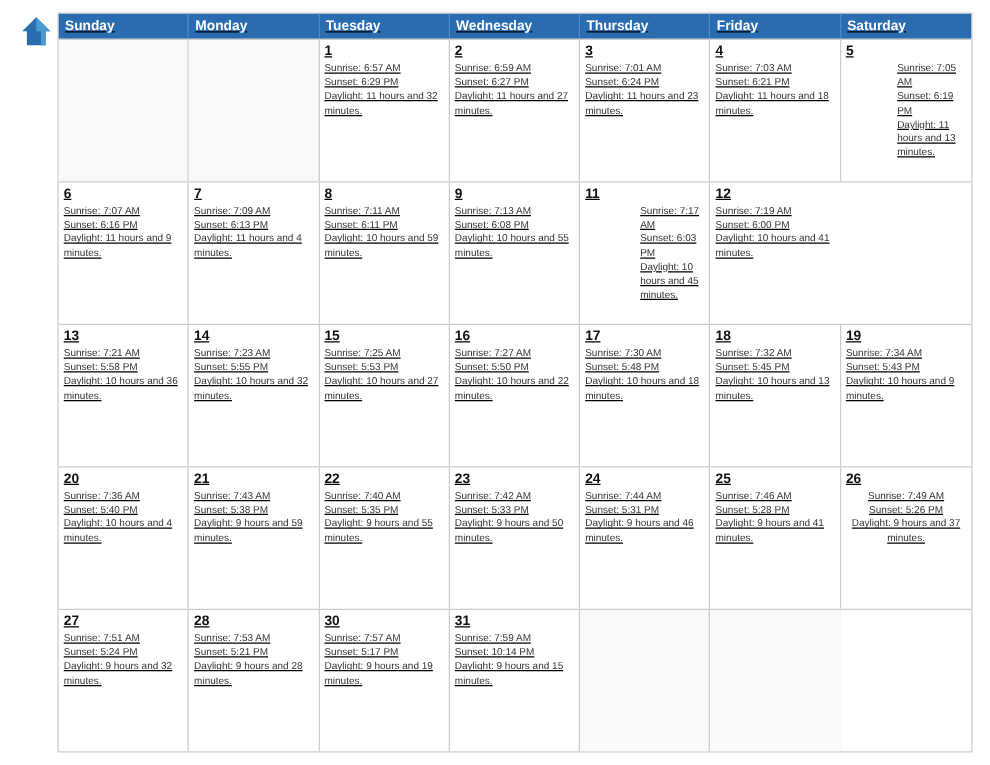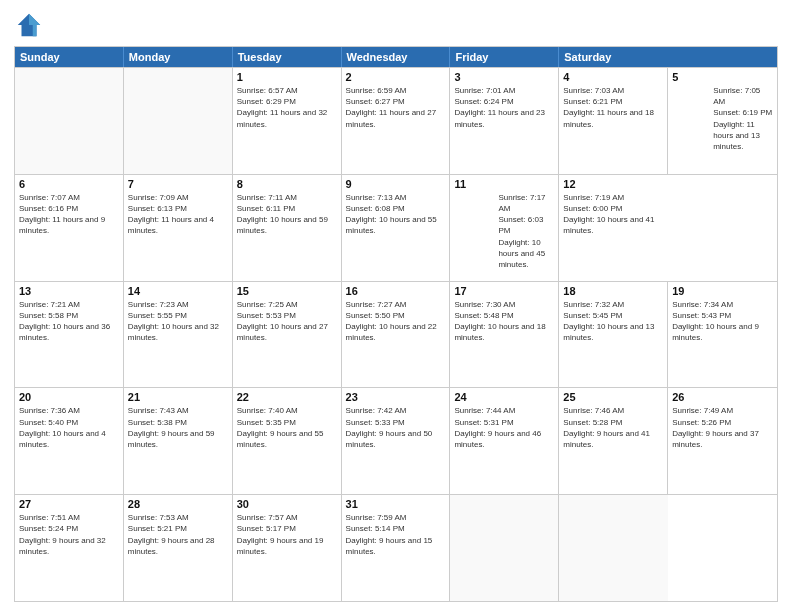--- a/index.html
+++ b/index.html
@@ -8,21 +8,22 @@
       background: #fff;
       width: 792px;
       height: 612px;
       overflow: hidden;
     }
     .page {
       width: 792px;
       height: 612px;
       padding: 10px 14px;
       display: flex;
-      flex-direction: column;
+      flex-direction: row;
+      text-decoration: underline;
     }
     .header {
       display: flex;
       justify-content: space-between;
       align-items: flex-start;
       margin-bottom: 6px;
     }
     .logo {
       display: flex;
       align-items: center;
@@ -123,20 +124,21 @@
       <div class="subtitle"></div>
     </div>
   </div>
 
   <div class="calendar">
     <div class="cal-header" id="cal-header-row">
         <div class="cal-header-cell">Sunday</div>
         <div class="cal-header-cell">Monday</div>
         <div class="cal-header-cell">Tuesday</div>
         <div class="cal-header-cell">Wednesday</div>
+        <div class="cal-header-cell">Thursday</div>
         <div class="cal-header-cell">Friday</div>
         <div class="cal-header-cell">Saturday</div>
       </div>
     <div class="cal-body" id="cal-body">
         <div class="cal-row">
           <div class="cal-cell empty"></div>
           <div class="cal-cell empty"></div>
           <div class="cal-cell">
             <div class="day-num">1</div>
             <div class="day-info" style="white-space: pre-line;">Sunrise: 6:57 AM
@@ -282,21 +284,21 @@
 Daylight: 9 hours and 46 minutes.</div>
           </div>
           <div class="cal-cell">
             <div class="day-num">25</div>
             <div class="day-info" style="white-space: pre-line;">Sunrise: 7:46 AM
 Sunset: 5:28 PM
 Daylight: 9 hours and 41 minutes.</div>
           </div>
           <div class="cal-cell">
             <div class="day-num">26</div>
-            <div class="day-info" style="white-space: pre-line;">Sunrise: 7:49 AM
+            <div class="day-info" style="white-space: pre-line; text-align: center;">Sunrise: 7:49 AM
 Sunset: 5:26 PM
 Daylight: 9 hours and 37 minutes.</div>
           </div>
         </div>
         <div class="cal-row">
           <div class="cal-cell">
             <div class="day-num">27</div>
             <div class="day-info" style="white-space: pre-line;">Sunrise: 7:51 AM
 Sunset: 5:24 PM
 Daylight: 9 hours and 32 minutes.</div>
@@ -309,21 +311,21 @@
           </div>
           <div class="cal-cell">
             <div class="day-num">30</div>
             <div class="day-info" style="white-space: pre-line;">Sunrise: 7:57 AM
 Sunset: 5:17 PM
 Daylight: 9 hours and 19 minutes.</div>
           </div>
           <div class="cal-cell">
             <div class="day-num">31</div>
             <div class="day-info" style="white-space: pre-line;">Sunrise: 7:59 AM
-Sunset: 5:14 PM
+Sunset: 10:14 PM
 Daylight: 9 hours and 15 minutes.</div>
           </div>
           <div class="cal-cell empty"></div>
           <div class="cal-cell empty"></div>
         </div>
       </div>
   </div>
 </div>
 
 </body></html>

